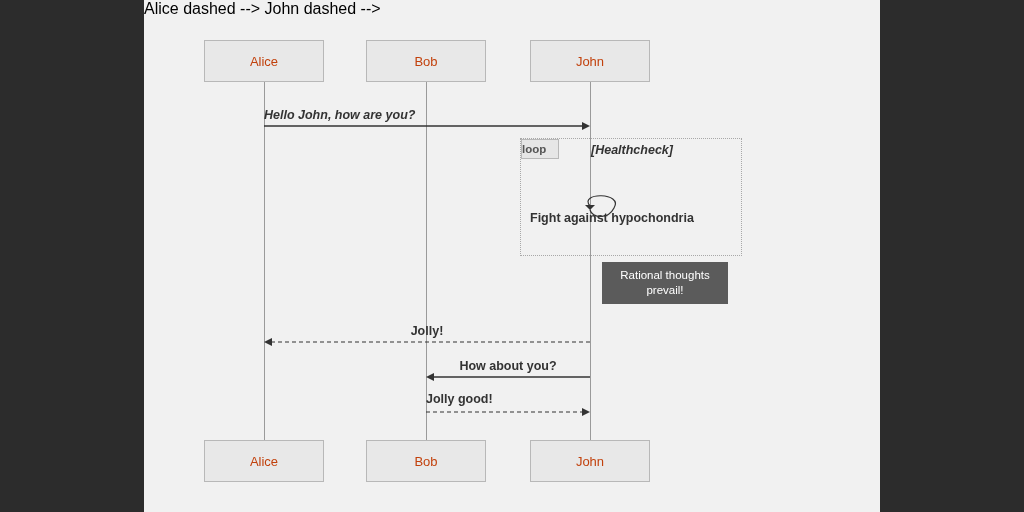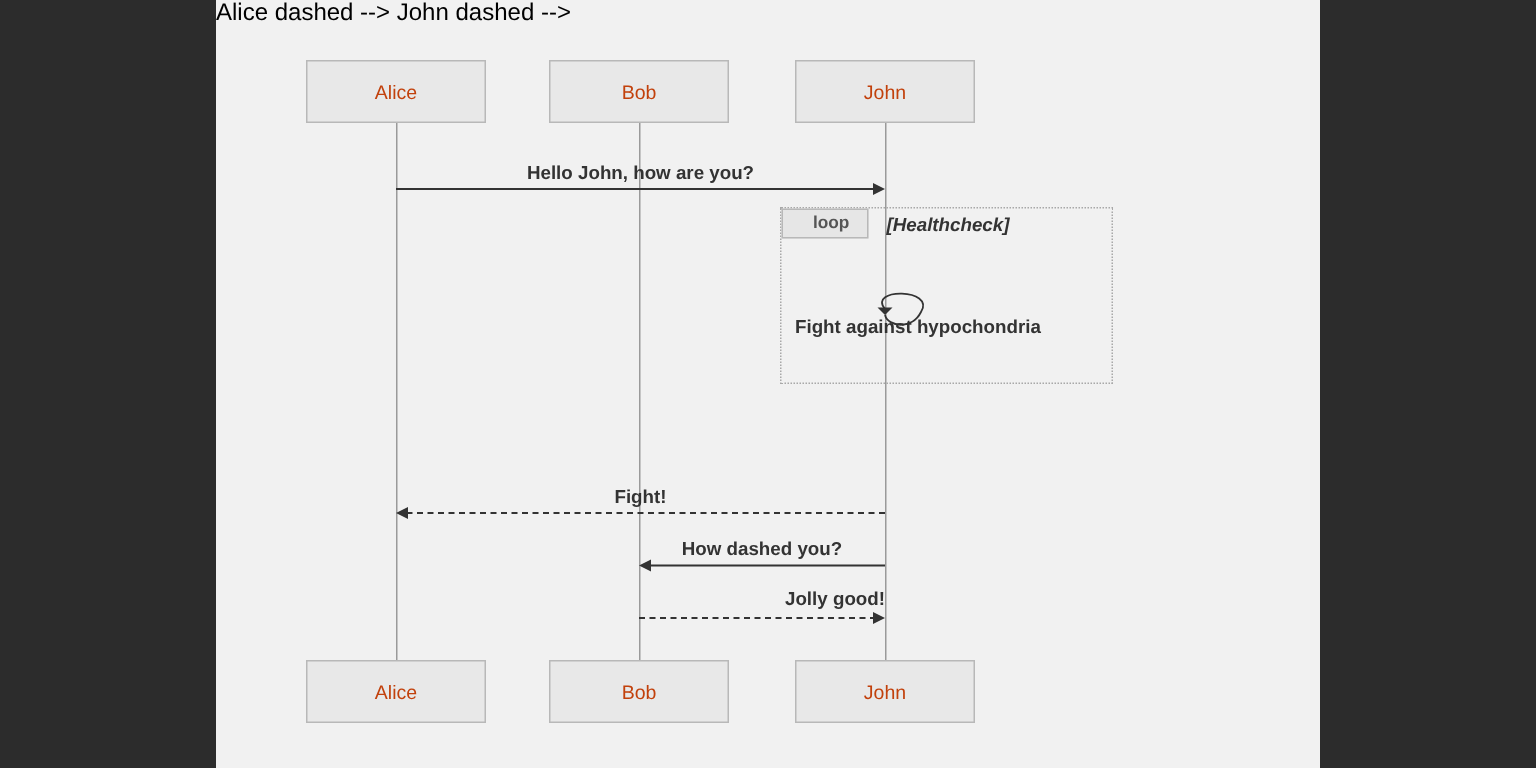--- a/index.html
+++ b/index.html
@@ -9,21 +9,21 @@
     display:flex;align-items:center;justify-content:center;font-size:13px;color:#c2410c;
     box-sizing:border-box;
   }
   .lifeline{position:absolute;top:82px;bottom:40px;width:0;border-left:1px solid #9a9a9a;}
   .msg-text{position:absolute;font-size:12.5px;font-weight:bold;color:#333;white-space:nowrap;}
   svg.arrow{position:absolute;overflow:visible;}
   .loop-frame{
     position:absolute;border:1.5px dotted #a8a8a8;background:rgba(0,0,0,0);
   }
   .loop-tag{
-    position:absolute;left:0;top:0;padding:3px 12px 3px 20px;background:#e6e6e6;border:1px solid #b8b8b8;
+    position:absolute;left:0;top:0;padding:3px 12px 3px 0;background:#e6e6e6;border:1px solid #b8b8b8;
     font-size:11.5px;font-weight:bold;color:#555;box-sizing:border-box;
   }
   .loop-label{position:absolute;font-size:12.5px;font-weight:bold;color:#333;}
   .note{
     position:absolute;background:#5b5b5b;color:#fff;font-size:11.5px;text-align:center;
     padding:6px 10px;line-height:1.3;box-sizing:border-box;
   }
 </style>
 </head>
 <body>
@@ -51,55 +51,59 @@
     <span>Alice</span>
   </div>
   <div class="actor-box" style="left:222px;top:440px;">
     <span>Bob</span>
   </div>
   <div class="actor-box" style="left:386px;top:440px;">
     <span>John</span>
   </div>
 
   
-  <div class="msg-text" style="left:120px;width:326px;text-align:center;top:108px;">Hello John, how are you?</div>
+  <div class="msg-text" style="left:120px;width:326px;text-align:left;top:108px;font-style:italic;">Hello John, how are you?</div>
   <svg class="arrow" style="left:120px;top:124px;width:326px;height:4px;">
     <line x1="0" y1="2" x2="320" y2="2" stroke="#333" stroke-width="1.3"></line>
     <polygon points="326,2 318,-2 318,6" fill="#333"></polygon>
   </svg>
 
   
   <div class="loop-frame" style="left:376px;top:138px;width:220px;height:116px;">
     <div class="loop-tag">
       <span>loop</span>
     </div>
     <div class="loop-label" style="left:70px;top:4px;font-style:italic;">[Healthcheck]</div>
   </div>
   <div class="msg-text" style="left:386px;top:195px;margin-top:16px;">Fight against hypochondria</div>
   <svg class="arrow" style="left:440px;top:196px;width:40px;height:28px;">
     <path d="M6 10 C -6 -4, 40 -4, 30 12 C 24 24, 8 22, 6 14" fill="none" stroke="#333" stroke-width="1.2"></path>
     <polygon points="6,14 1,9 11,9" fill="#333"></polygon>
   </svg>
 
   
+  <div class="note" style="left:458px;top:262px;width:126px;">
+    <span style="white-space:pre-line;">Rational thoughts
+prevail!</span>
+  </div>
 
    Alice dashed --&gt;
-  <div class="msg-text" style="left:120px;width:326px;text-align:center;top:324px;">Fight!</div>
+  <div class="msg-text" style="left:120px;width:326px;text-align:center;top:324px;">Jolly!</div>
   <svg class="arrow" style="left:120px;top:340px;width:326px;height:4px;">
     <line x1="326" y1="2" x2="8" y2="2" stroke="#333" stroke-width="1.2" stroke-dasharray="4 3"></line>
     <polygon points="0,2 8,-2 8,6" fill="#333"></polygon>
   </svg>
 
   
-  <div class="msg-text" style="left:282px;width:164px;text-align:center;top:359px;">How dashed you?</div>
+  <div class="msg-text" style="left:282px;width:164px;text-align:center;top:359px;">How about you?</div>
   <svg class="arrow" style="left:282px;top:375px;width:164px;height:4px;">
     <line x1="164" y1="2" x2="8" y2="2" stroke="#333" stroke-width="1.3"></line>
     <polygon points="0,2 8,-2 8,6" fill="#333"></polygon>
   </svg>
 
    John dashed --&gt;
-  <div class="msg-text" style="left:282px;width:164px;text-align:right;top:392px;">Jolly good!</div>
+  <div class="msg-text" style="left:282px;width:164px;text-align:left;top:392px;">Jolly good!</div>
   <svg class="arrow" style="left:282px;top:410px;width:164px;height:4px;">
     <line x1="0" y1="2" x2="156" y2="2" stroke="#333" stroke-width="1.2" stroke-dasharray="4 3"></line>
     <polygon points="164,2 156,-2 156,6" fill="#333"></polygon>
   </svg>
 
 </div>
 
 </body></html>

